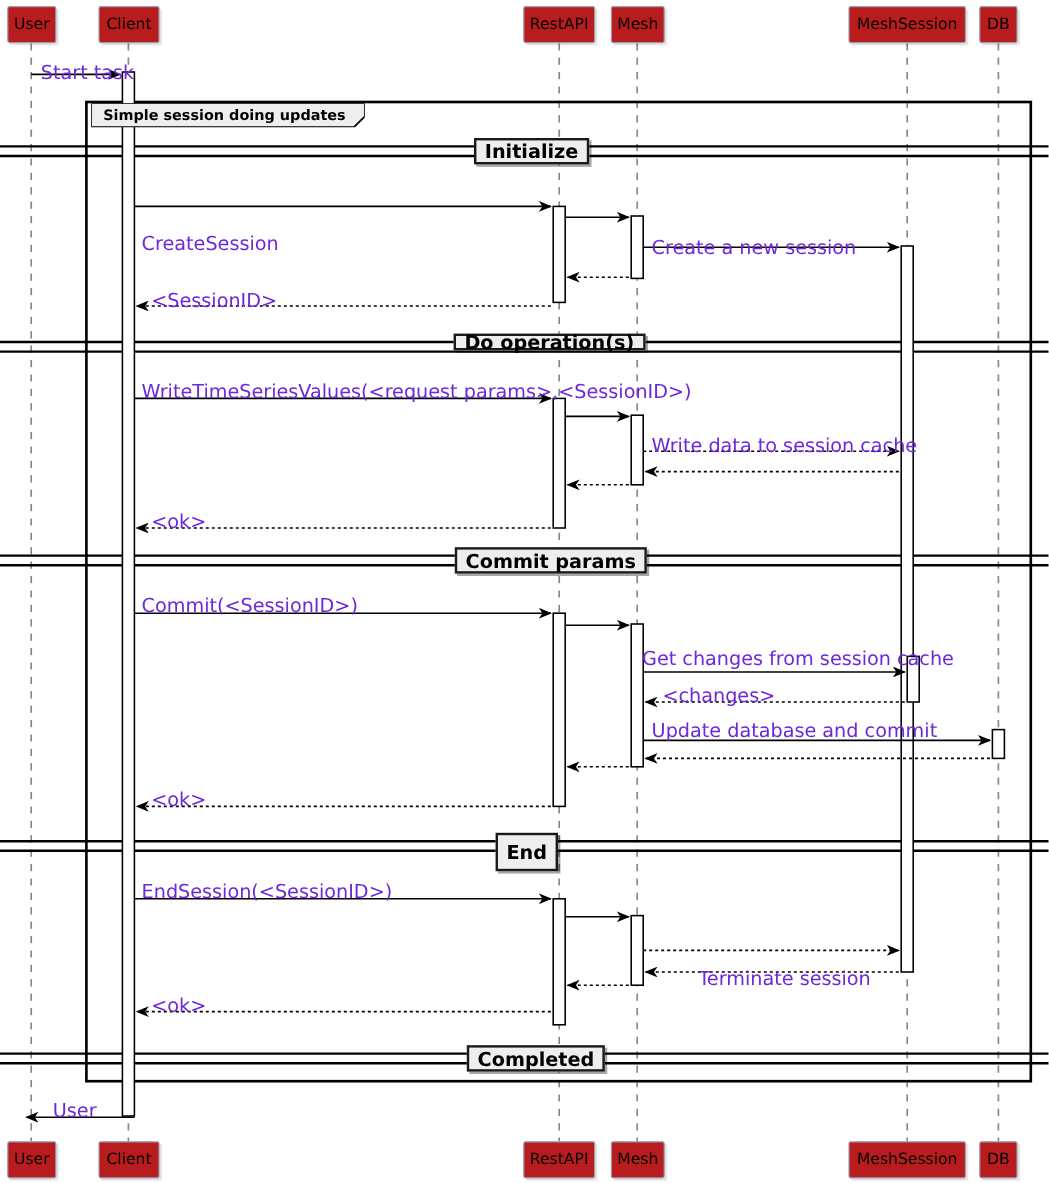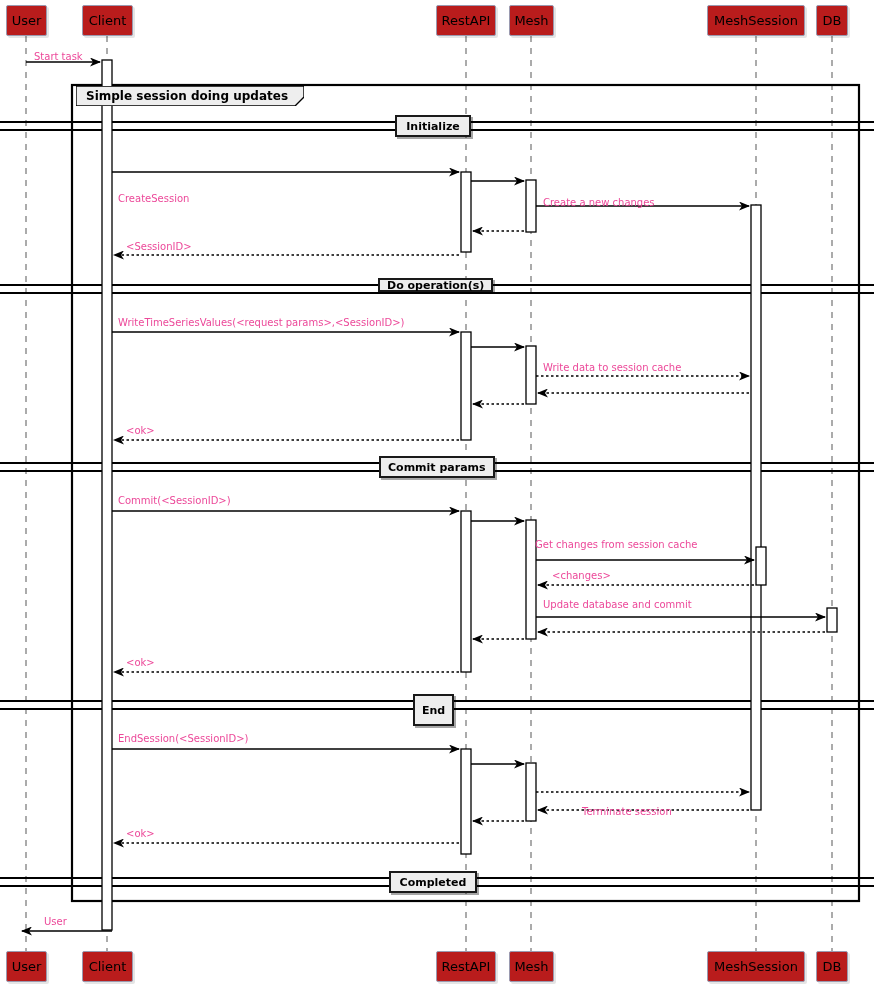--- a/index.html
+++ b/index.html
@@ -41,32 +41,32 @@
   }
   .divider-label {
     position: absolute;
     box-sizing: border-box;
     background: #EEEEEE;
     border: 2px solid #1a1a1a;
     box-shadow: 2px 2px 0 rgba(0,0,0,0.35);
     display: flex;
     align-items: center;
     justify-content: center;
-    font-size: 11px;
+    font-size: 16px;
     font-weight: bold;
     color: #000000;
     font-family: "DejaVu Sans", sans-serif;
     white-space: nowrap;
     padding: 0 7px;
     z-index: 5;
   }
   .msg-label {
     position: absolute;
-    font-size: 10px;
-    color: #ec4899;
+    font-size: 16px;
+    color: #6d28d9;
     font-family: "DejaVu Sans", sans-serif;
     white-space: nowrap;
     z-index: 3;
   }
 </style>
 </head>
 <body>
 
 <div id="diagram">
 
@@ -198,21 +198,21 @@
   <div id="divider-labels">
       <div class="divider-label" style="left: 395px; top: 115px; height: 22px; min-width: 76px;">Initialize</div>
       <div class="divider-label" style="left: 378px; top: 278px; height: 14px; min-width: 110px;">Do operation(s)</div>
       <div class="divider-label" style="left: 379px; top: 456px; height: 22px; min-width: 108px;">Commit params</div>
       <div class="divider-label" style="left: 413px; top: 694px; height: 32px; min-width: 40px;">End</div>
       <div class="divider-label" style="left: 389px; top: 871px; height: 22px; min-width: 88px;">Completed</div>
     </div>
   <div id="message-labels">
       <div class="msg-label" style="left: 34px; top: 51px;">Start task</div>
       <div class="msg-label" style="left: 118px; top: 153px; margin-top: 40px;">CreateSession</div>
-      <div class="msg-label" style="left: 543px; top: 197px;">Create a new changes</div>
+      <div class="msg-label" style="left: 543px; top: 197px;">Create a new session</div>
       <div class="msg-label" style="left: 126px; top: 241px;">&lt;SessionID&gt;</div>
       <div class="msg-label" style="left: 118px; top: 317px;">WriteTimeSeriesValues(&lt;request params&gt;,&lt;SessionID&gt;)</div>
       <div class="msg-label" style="left: 543px; top: 362px;">Write data to session cache</div>
       <div class="msg-label" style="left: 126px; top: 425px;">&lt;ok&gt;</div>
       <div class="msg-label" style="left: 118px; top: 495px;">Commit(&lt;SessionID&gt;)</div>
       <div class="msg-label" style="left: 535px; top: 539px;">Get changes from session cache</div>
       <div class="msg-label" style="left: 552px; top: 570px;">&lt;changes&gt;</div>
       <div class="msg-label" style="left: 543px; top: 599px;">Update database and commit</div>
       <div class="msg-label" style="left: 126px; top: 657px;">&lt;ok&gt;</div>
       <div class="msg-label" style="left: 118px; top: 733px;">EndSession(&lt;SessionID&gt;)</div>

